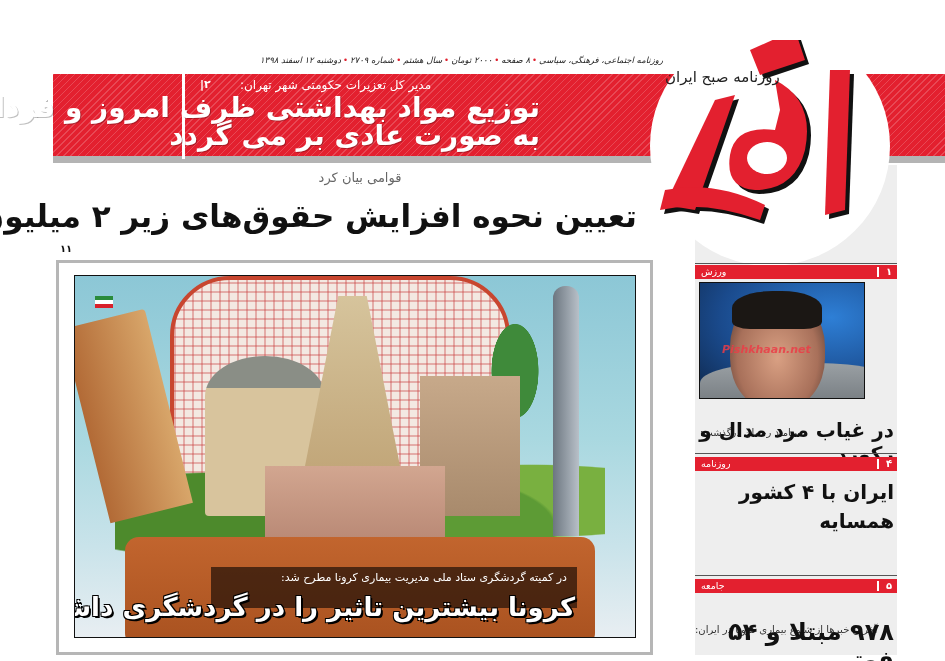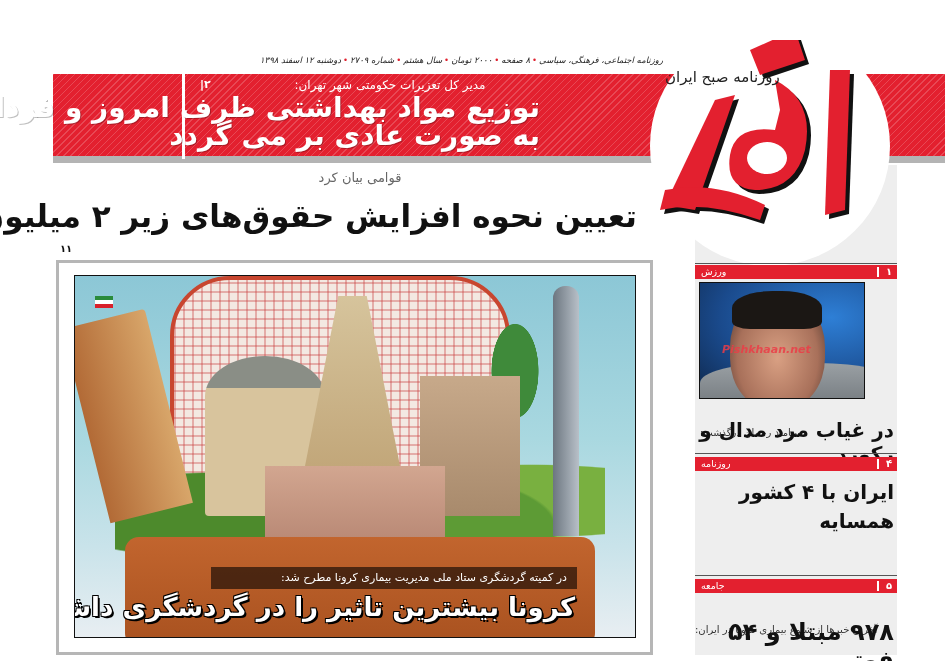--- a/index.html
+++ b/index.html
@@ -17,21 +17,21 @@
     background-color: #e3202f;
     background-image: repeating-linear-gradient(135deg, rgba(255,255,255,0.18) 0 1px, transparent 1px 5px);
   }
   .banner-shadow {
     position: absolute; top: 156px; left: 53px; width: 892px; height: 7px; background: #b4b4b4;
   }
   .banner-sep {
     position: absolute; top: 74px; left: 182px; width: 3px; height: 85px; background: #ffffff;
   }
   .banner-kicker {
-    position: absolute; top: 78px; left: 240px; width: 300px; text-align: center;
+    position: absolute; top: 78px; left: 240px; width: 300px; text-align: left;
     font-size: 12px; color: #ffffff; white-space: nowrap;
   }
   .banner-page {
     position: absolute; top: 78px; left: 200px; font-size: 11px; color: #fff; font-weight: bold;
   }
   .banner-title {
     position: absolute; top: 94px; left: 228px; width: 312px; text-align: right;
     font-size: 28px; line-height: 28px; font-weight: bold; color: #ffffff; white-space: nowrap;
     text-shadow: 1px 1px 0 rgba(0,0,0,0.25);
   }
@@ -95,21 +95,21 @@
   .b-clock { left: 10px; top: 40px; width: 85px; height: 200px; background: linear-gradient(90deg,#b26a36,#d8a66a); transform: rotate(-14deg); border-radius: 4px 4px 0 0; }
   .b-gazebo { left: 130px; top: 80px; width: 120px; height: 160px; background: linear-gradient(180deg,#8a8e86 0 20%, #d8c49d 20% 100%); border-radius: 50% 50% 4px 4px / 25% 25% 4px 4px; }
   .b-azadi { left: 230px; top: 20px; width: 95px; height: 170px; background: linear-gradient(180deg,#d6c49c,#c2a77a); clip-path: polygon(35% 0,65% 0,100% 100%,0 100%); }
   .b-tomb { left: 345px; top: 100px; width: 100px; height: 140px; background: linear-gradient(180deg,#c7a98a,#a88a6c); }
   .b-fort { left: 190px; top: 190px; width: 180px; height: 90px; background: linear-gradient(180deg,#d2a690,#b48370); }
   .b-tower { left: 478px; top: 10px; width: 26px; height: 250px; background: linear-gradient(90deg,#6c7680,#b8c0c8); border-radius: 12px 12px 0 0; }
   .b-tree { left: 410px; top: 35px; width: 60px; height: 120px; background: radial-gradient(ellipse, #3f8a3a 0 55%, transparent 56%); }
   .b-flag { left: 20px; top: 20px; width: 18px; height: 12px; background: linear-gradient(180deg,#2a8b3b 0 33%,#ffffff 33% 66%,#d81f2a 66%); }
 
   .photo-caption-band {
-    position: absolute; left: 136px; top: 291px; width: 366px; height: 22px;
+    position: absolute; left: 136px; top: 291px; width: 366px; height: 41px;
     background: rgba(40,20,10,0.75); color: #fff; font-size: 11px; text-align: right;
     padding: 4px 10px 0 0; white-space: nowrap;
   }
   .photo-title {
     position: absolute; left: 70px; top: 316px; width: 430px; text-align: center;
     font-size: 26px; font-weight: bold; color: #ffffff; white-space: nowrap;
     text-shadow: 2px 2px 0 #000, -1px -1px 0 #000, 1px -1px 0 #000, -1px 1px 0 #000;
     letter-spacing: -1px;
   }
 

